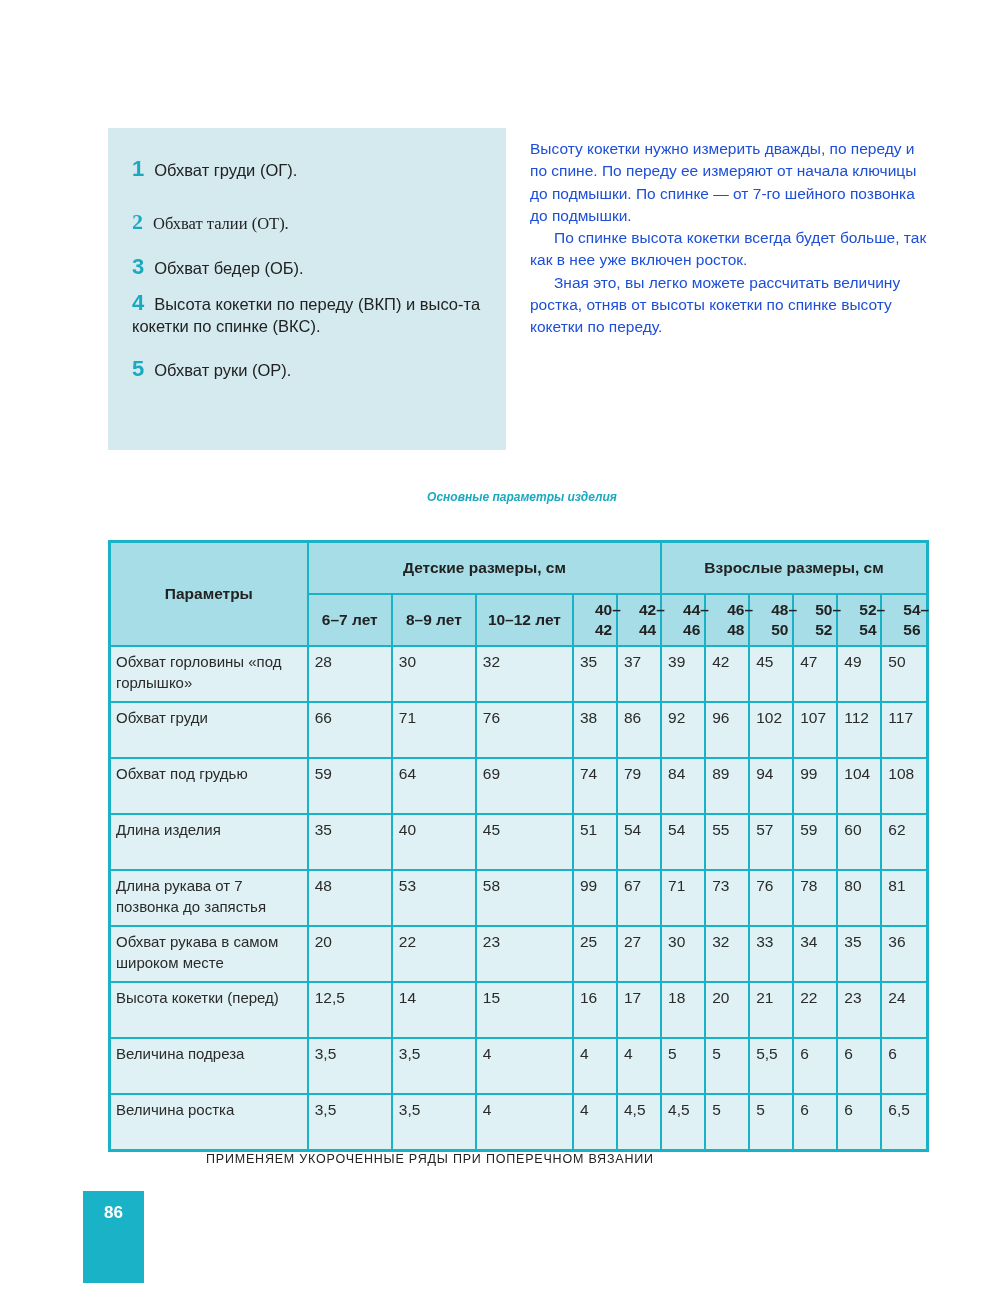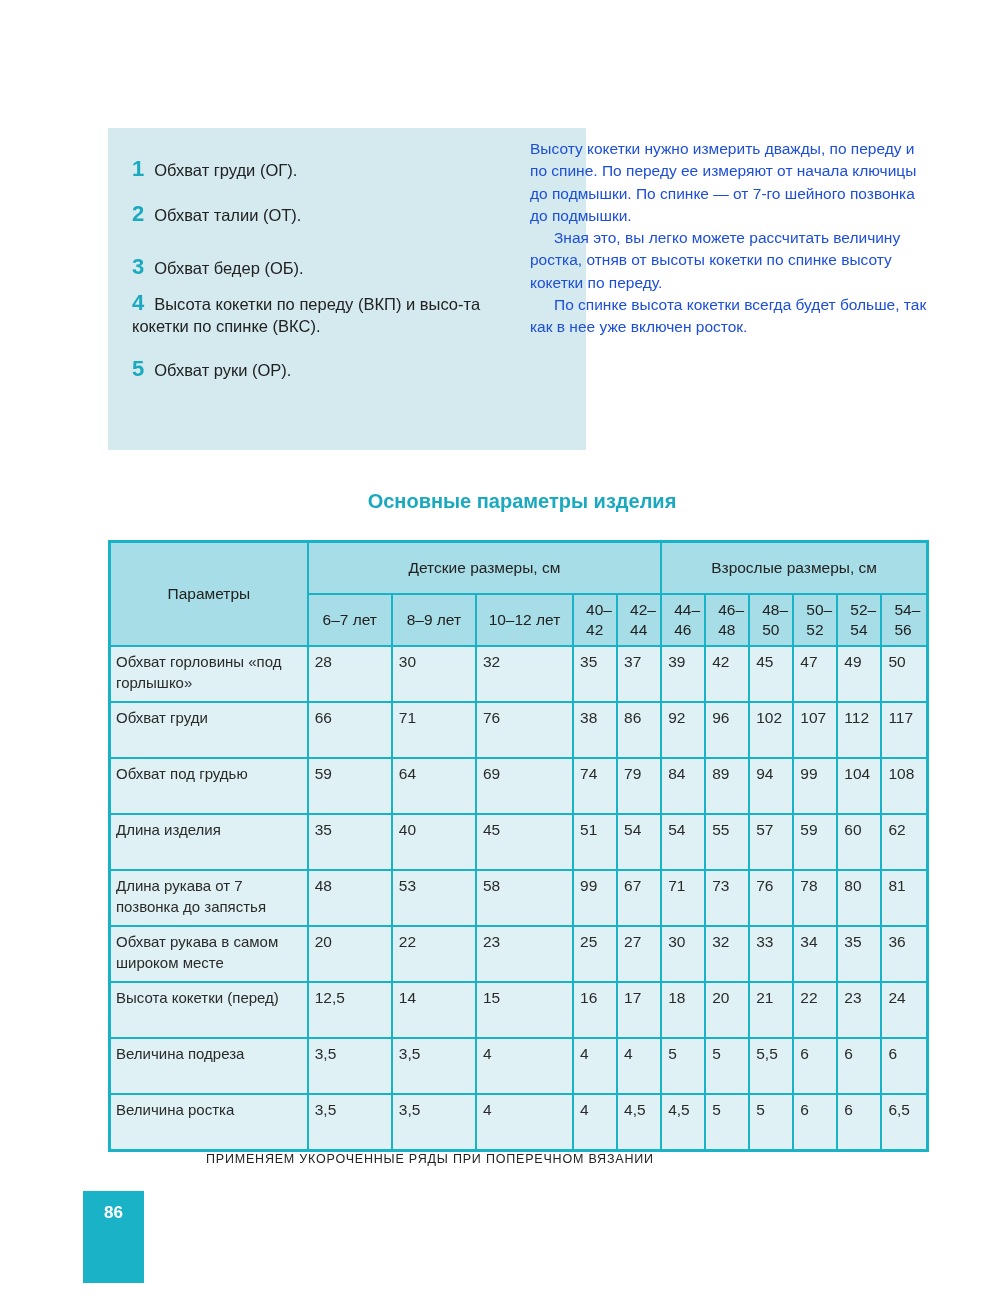--- a/index.html
+++ b/index.html
@@ -1,69 +1,69 @@
 <!DOCTYPE html>
 <html><head>
 <meta charset="utf-8">
 <style>
   html, body { margin:0; padding:0; background:#ffffff; }
   body { width:997px; height:1307px; position:relative; overflow:hidden;
          font-family:"Liberation Sans", "DejaVu Sans", sans-serif; color:#1a1a1a; }
 
-  .sidebar-box { position:absolute; left:108px; top:128px; width:438px; height:322px; background:#d4eaef;padding-left:40px; }
+  .sidebar-box { position:absolute; left:108px; top:128px; width:398px; height:322px; background:#d4eaef; }
   .list-item { position:absolute; left:24px; font-size:16.5px; line-height:22px; color:#222; width:360px; }
   .list-num { color:#1aa9bf; font-weight:bold; font-size:22px; margin-right:10px; }
 
   .body-text { position:absolute; left:530px; top:138px; width:400px; font-size:15.5px; line-height:22.3px; color:#1d4ed8; }
   .body-text p { margin:0; }
   .body-text p.indent { text-indent:24px; }
 
   .table-title { position:absolute; left:107px; width:830px; top:490px; text-align:center;
-                 color:#1aa9bf; font-weight:bold; font-size:20px; }
+                 color:#1aa9bf; font-weight:bold; font-size:12px;font-style:italic; }
 
   table.params { position:absolute; left:108px; top:540px; width:821px; border-collapse:collapse;
                  border:3px solid #1ab2c6; table-layout:fixed; }
   table.params td, table.params th { border:2px solid #1ab2c6; padding:0; vertical-align:top; }
-  table.params th { background:#a7dde6; font-weight:normal; font-size:15.5px; color:#222; vertical-align:middle; text-align:center; }
+  table.params th { background:#a7dde6; font-weight:bold; font-size:15.5px; color:#222; vertical-align:middle; text-align:center; }
   table.params td { background:#dff1f4; font-size:15.5px; line-height:21px; color:#2a2a2a; padding:4px 5px 0 6px; }
   table.params td.pname { padding-left:5px; font-size:15px; }
   tr.grp th { height:50px; }
   tr.sub th { height:50px; }
-  tr.sub th.small { text-align:left; padding-left:12px; line-height:20px; }
+  tr.sub th.small { text-align:left; padding-left:21px; line-height:20px; }
   tr.data td { height:50px; }
 
   .page-num-box { position:absolute; left:83px; top:1191px; width:61px; height:92px; background:#1ab2c6; }
   .page-num { position:absolute; left:0; right:0; top:12px; text-align:center; color:#ffffff; font-weight:bold; font-size:17px; }
   .running-head { position:absolute; left:206px; top:1152px; font-size:12.5px; letter-spacing:0.8px; color:#222; }
 </style>
 </head>
 <body>
 
 <div class="sidebar-box">
   <div class="list-item" style="top:30px;">
     <span class="list-num">1</span><span>Обхват груди (ОГ).</span>
   </div>
-  <div class="list-item" style="top:75px;">
+  <div class="list-item" style="top:83px;font-family:Liberation Serif, serif;">
     <span class="list-num">2</span><span>Обхват талии (ОТ).</span>
   </div>
   <div class="list-item" style="top:128px;">
     <span class="list-num">3</span><span>Обхват бедер (ОБ).</span>
   </div>
   <div class="list-item" style="top:164px;">
     <span class="list-num">4</span><span>Высота кокетки по переду (ВКП) и высо-та кокетки по спинке (ВКС).</span>
   </div>
   <div class="list-item" style="top:230px;">
     <span class="list-num">5</span><span>Обхват руки (ОР).</span>
   </div>
 </div>
 
 <div class="body-text">
   <p>Высоту кокетки нужно измерить дважды, по переду и по спине. По переду ее измеряют от начала ключицы до подмышки. По спинке — от 7-го шейного позвонка до подмышки.</p>
+  <p class="indent">По спинке высота кокетки всегда будет больше, так как в нее уже включен росток.</p>
   <p class="indent">Зная это, вы легко можете рассчитать величину ростка, отняв от высоты кокетки по спинке высоту кокетки по переду.</p>
-  <p class="indent">По спинке высота кокетки всегда будет больше, так как в нее уже включен росток.</p>
 </div>
 
 <div class="table-title">Основные параметры изделия</div>
 
 <table class="params">
   <colgroup>
     <col style="width:198px">
       <col style="width:84px">
       <col style="width:84px">
       <col style="width:97px">

